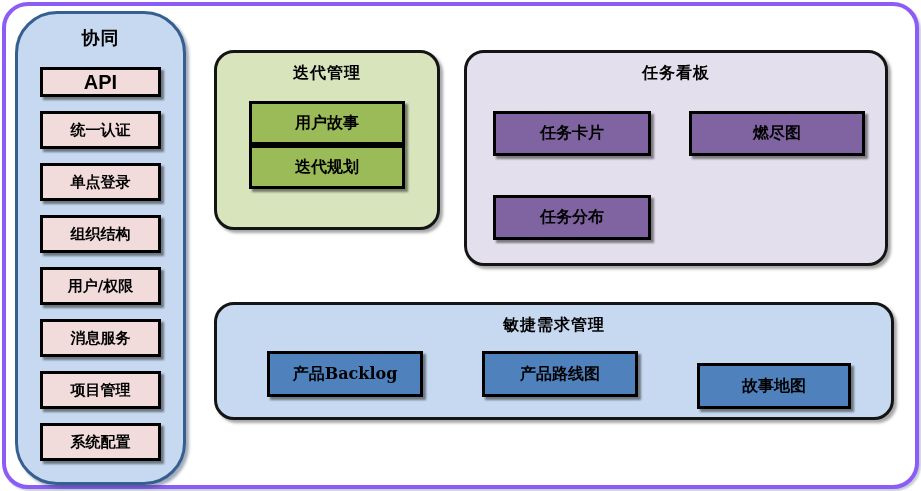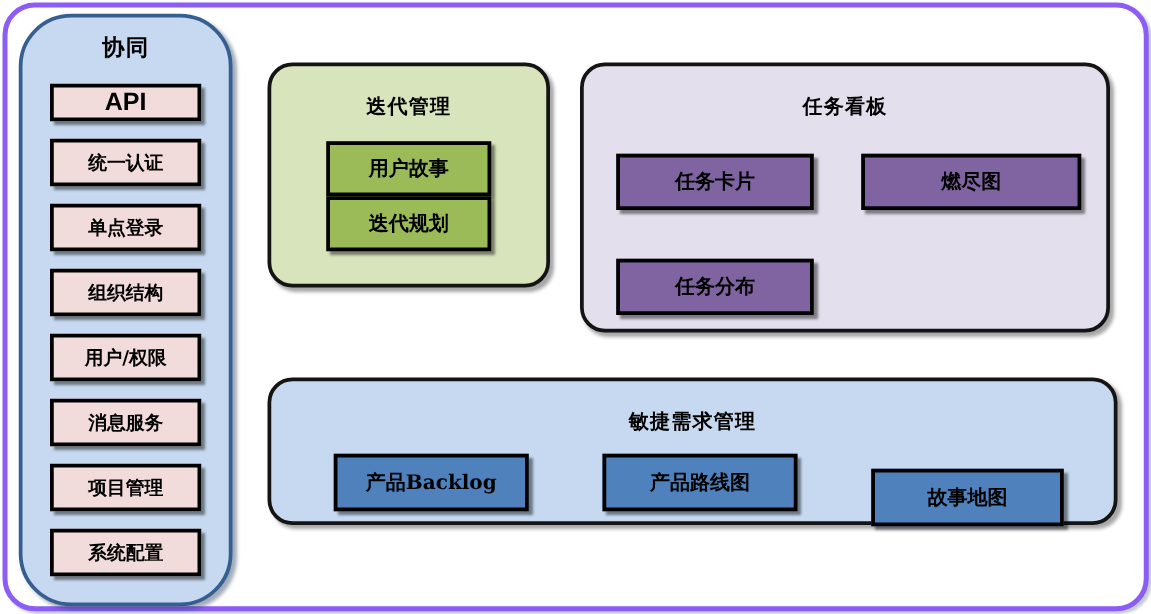--- a/index.html
+++ b/index.html
@@ -67,21 +67,21 @@
     position: absolute;
     border: 3px solid #141414;
     border-radius: 20px;
     box-shadow: 3px 3px 3px rgba(0,0,0,0.35);
     box-sizing: border-box;
   }
   .group-title {
     text-align: center;
     font-weight: bold;
     font-size: 16px;
-    padding-top: 22px;
+    padding-top: 10px;
     letter-spacing: 1px;
   }
   .card {
     background: #999;
     border: 3px solid #000;
     display: flex;
     align-items: center;
     justify-content: center;
     font-family: "DejaVu Serif", serif;
     font-weight: bold;
@@ -93,21 +93,21 @@
   
   .group.iteration {
     left: 208px; top: 44px;
     width: 226px; height: 180px;
     background: #d7e4bc;
     display: flex;
     flex-direction: column;
     align-items: center;
   }
   .group.iteration .card {
-    width: 132px; height: 44px;
+    width: 156px; height: 44px;
     background: #9bbb59;
   }
   .group.iteration .card:nth-of-type(1) { margin-top: 10px; }
   .group.iteration .card:nth-of-type(2) { margin-top: 17px; }
   
   .group.kanban {
     left: 458px; top: 44px;
     width: 424px; height: 216px;
     background: #e4dfec;
   }

